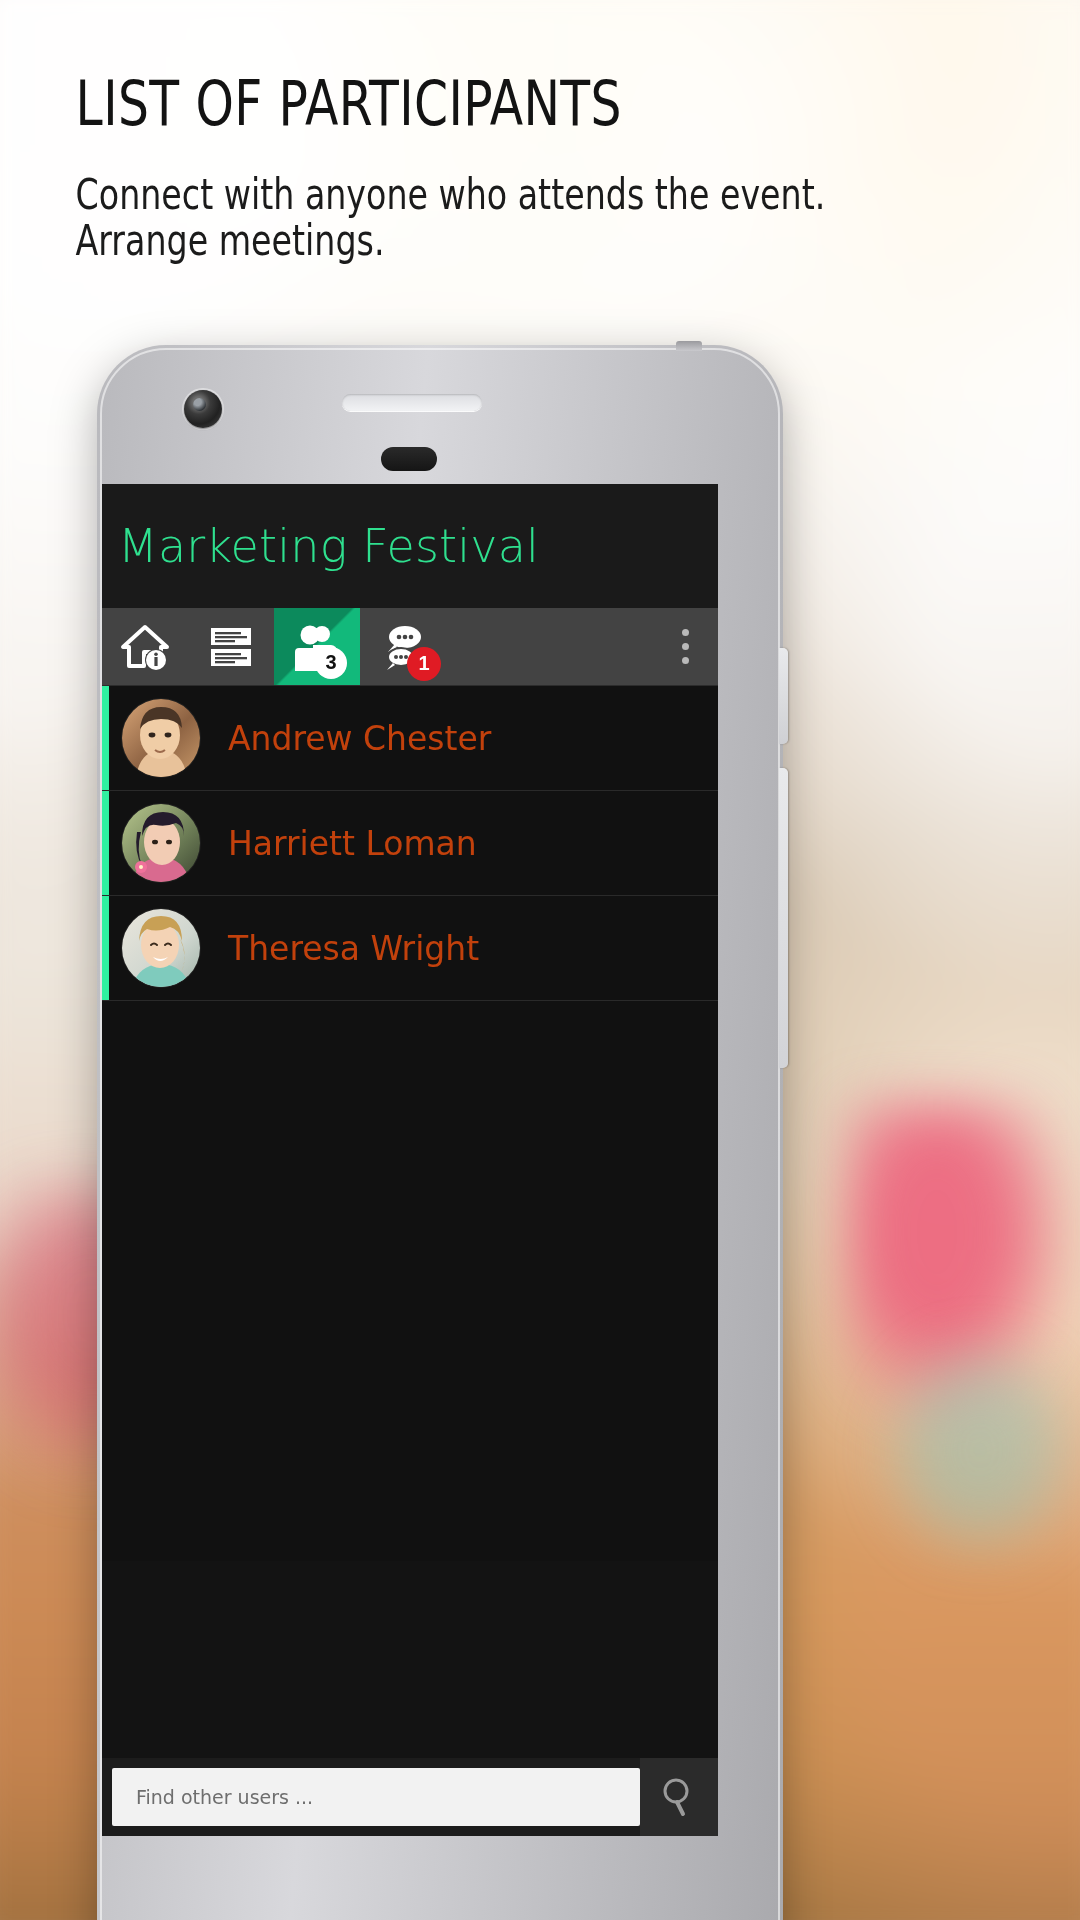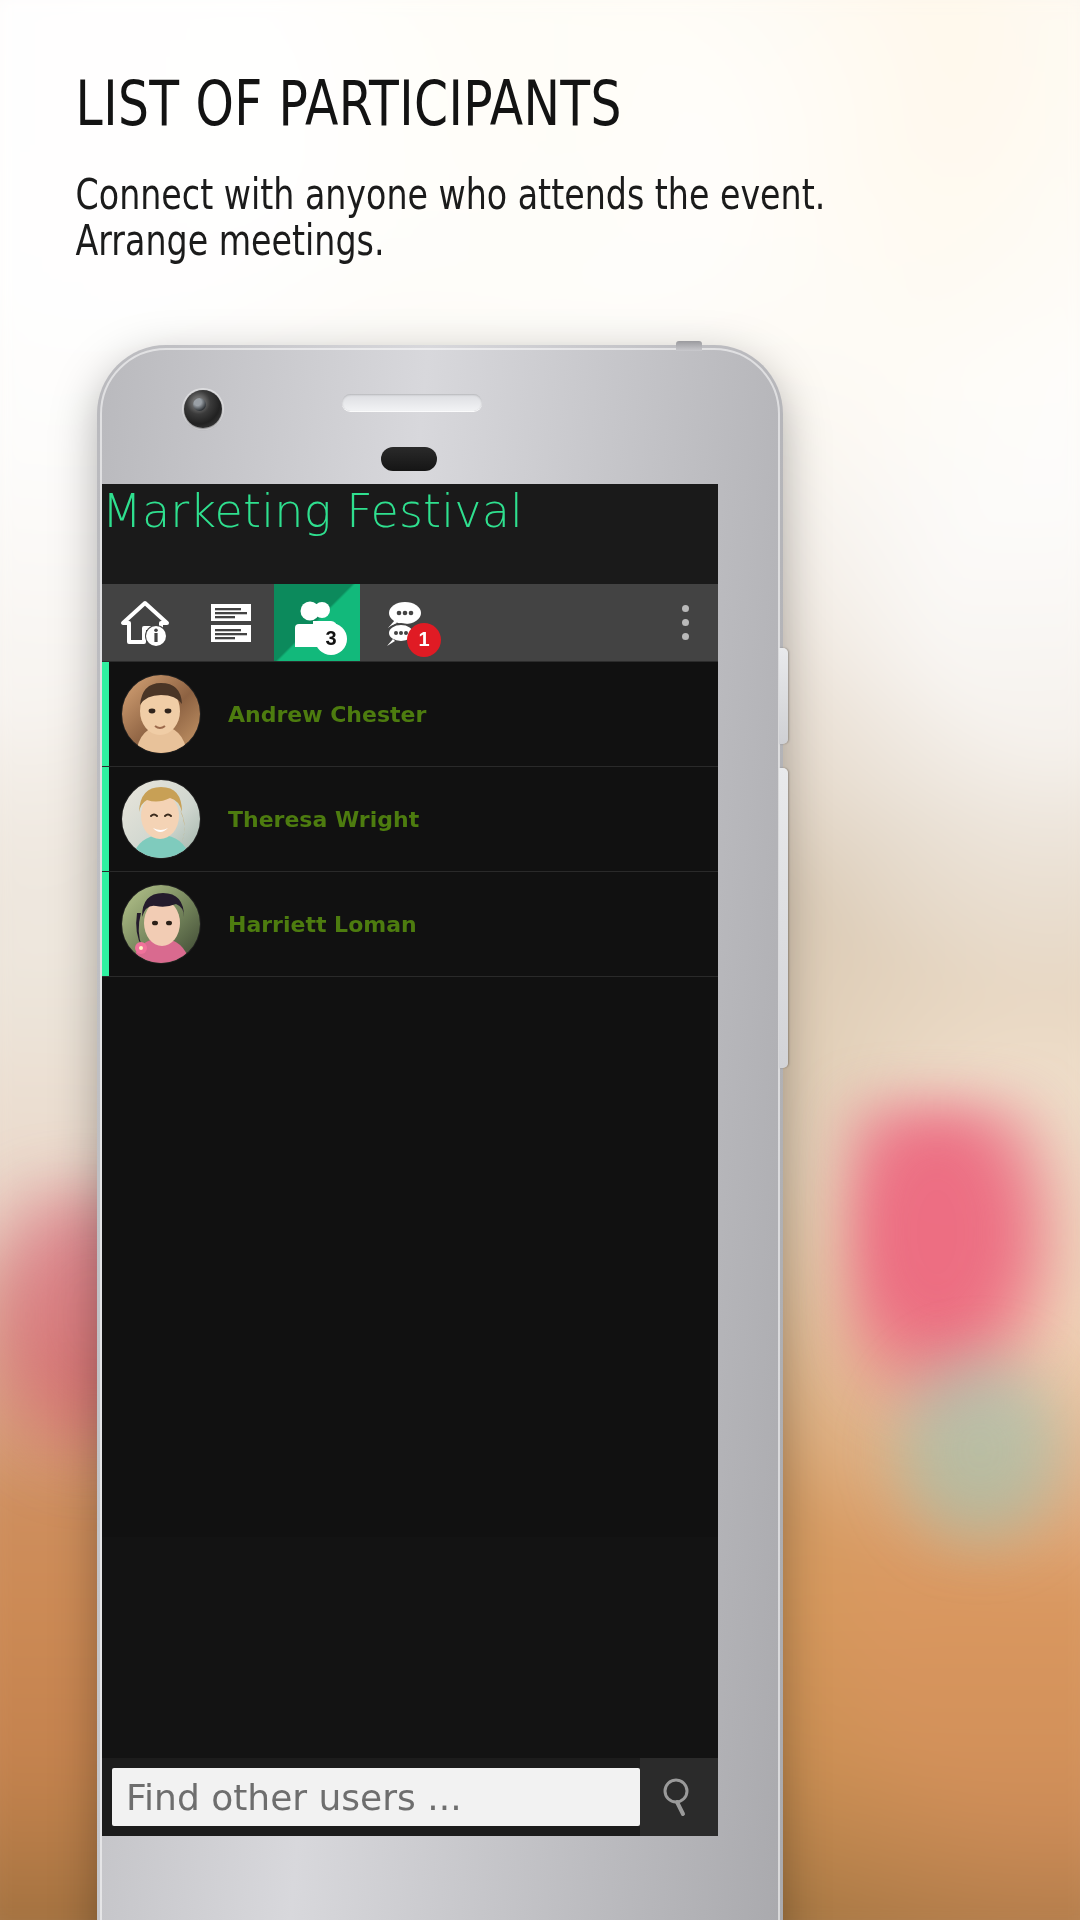--- a/index.html
+++ b/index.html
@@ -127,22 +127,22 @@
     background:linear-gradient(180deg,#2a2a2a,#151515);
   }
 
   
   .screen {
     position:absolute; left:2px; top:136px; width:616px; height:1352px;
     background:#131313; overflow:hidden;
   }
 
   .appbar {
-    height:100px; background:#1a1a1a;
-    display:flex; align-items:flex-start; 
+    height:124px; background:#1a1a1a;
+    display:flex; align-items:center; padding-left:16px;
   }
   .app-title {
     color:#2fe08f; font-size:46px; font-weight:300; letter-spacing:.2px;
     font-family:"DejaVu Sans","Liberation Sans", sans-serif;
   }
 
   .tabbar {
     height:78px; background:#434343;
     display:flex; align-items:stretch;
     border-bottom:1px solid #2c2c2c;
@@ -181,36 +181,36 @@
     position:absolute; left:0; top:0; width:7px; height:100%;
     background:#2ff0a0;
   }
   .avatar {
     width:78px; height:78px; border-radius:50%; margin-left:20px;
     overflow:hidden; flex:none; position:relative;
     box-shadow:0 0 0 1px rgba(255,255,255,.06);
   }
   .avatar svg { display:block; width:100%; height:100%; }
   .person-name {
-    margin-left:28px; color:#4d7c0f; font-size:22px; font-weight:700;
+    margin-left:28px; color:#c2410c; font-size:33px; font-weight:400;
     font-family:"DejaVu Sans","Liberation Sans", sans-serif;
   }
   .list-fill { background:#111111; }
 
   
   .searchbar {
     position:absolute; left:0; bottom:0; width:100%; height:78px;
     background:#1c1c1c; display:flex; align-items:center;
     padding:0 0 0 10px;
   }
   .search-input {
     flex:1; height:58px; border:none; outline:none;
     background:#f2f2f2; color:#4a4a4a;
-    font-size:36px; font-family:"DejaVu Sans","Liberation Sans", sans-serif;
-    padding:0 14px; border-radius:2px;
+    font-size:19px; font-family:"DejaVu Sans","Liberation Sans", sans-serif;
+    padding:0 24px; border-radius:2px;
   }
   .search-input::placeholder { color:#6e6e6e; }
   .search-btn {
     width:78px; height:78px; flex:none;
     display:flex; align-items:center; justify-content:center;
     background:#2b2b2b; border:none; cursor:pointer;
   }
   .search-btn svg { width:44px; height:44px; }
 
   .chin {
@@ -337,44 +337,20 @@
             <rect width="78" height="78" fill="url(#bgA)"></rect>
             <path d="M14 78 q4 -26 25 -27 q22 1 26 27 z" fill="#e8c29a"></path>
             <ellipse cx="38" cy="36" rx="20" ry="24" fill="#f0cda6"></ellipse>
             <path d="M18 30 q2 -22 21 -22 q20 0 21 21 q-6 -9 -21 -9 q-15 0 -21 10 z" fill="#4a3526"></path>
             <ellipse cx="30" cy="36" rx="3.4" ry="2.4" fill="#30241c"></ellipse>
             <ellipse cx="46" cy="36" rx="3.4" ry="2.4" fill="#30241c"></ellipse>
             <path d="M33 51 q5 4 10 0" stroke="#9c6a4c" stroke-width="2" fill="none"></path>
           </svg>
         </div>
         <div class="person-name">Andrew Chester</div>
-      </div>
-
-      <div class="row">
-        <div class="accent"></div>
-        <div class="avatar">
-          <svg viewBox="0 0 78 78" preserveAspectRatio="xMidYMid slice">
-            <defs>
-              <linearGradient id="bgC" x1="0" y1="0" x2="1" y2="1">
-                <stop offset="0%" stop-color="#eae6dc"></stop>
-                  <stop offset="60%" stop-color="#cfd6cf"></stop>
-                <stop offset="100%" stop-color="#9fb3a8"></stop>
-              </linearGradient>
-            </defs>
-            <rect width="78" height="78" fill="url(#bgC)"></rect>
-            <path d="M10 78 q6 -22 29 -23 q23 1 29 23 z" fill="#7fcbbd"></path>
-            <ellipse cx="38" cy="36" rx="19" ry="23" fill="#f4d3b5"></ellipse>
-            <path d="M17 32 q1 -25 22 -25 q21 0 21 25 q-3 -12 -12 -14 q-12 6 -23 2 q-6 3 -8 12 z" fill="#c8a055"></path>
-            <path d="M58 30 q8 16 2 32 q6 -18 -2 -32 z" fill="#c8a055"></path>
-            <path d="M29 36 q3 -3 6 0" stroke="#3a2b1d" stroke-width="2" fill="none" stroke-linecap="round"></path>
-            <path d="M43 36 q3 -3 6 0" stroke="#3a2b1d" stroke-width="2" fill="none" stroke-linecap="round"></path>
-            <path d="M31 48 q7 8 15 0 q-7 4 -15 0 z" fill="#ffffff"></path>
-          </svg>
-        </div>
-        <div class="person-name">Theresa Wright</div>
       </div>
 
       <div class="row">
         <div class="accent"></div>
         <div class="avatar">
           <svg viewBox="0 0 78 78" preserveAspectRatio="xMidYMid slice">
             <defs>
               <linearGradient id="bgB" x1="0" y1="0" x2="1" y2="1">
                 <stop offset="0%" stop-color="#b8c78e"></stop>
                   <stop offset="60%" stop-color="#6d7d56"></stop>
@@ -388,20 +364,44 @@
             <path d="M19 28 q-5 18 1 34 q-8 -14 -5 -34 z" fill="#241b2c"></path>
             <ellipse cx="33" cy="38" rx="3" ry="2.3" fill="#2b2018"></ellipse>
             <ellipse cx="47" cy="38" rx="3" ry="2.3" fill="#2b2018"></ellipse>
             <circle cx="19" cy="63" r="6" fill="#f0719b"></circle>
             <circle cx="19" cy="63" r="2" fill="#fff3c4"></circle>
           </svg>
         </div>
         <div class="person-name">Harriett Loman</div>
       </div>
 
+      <div class="row">
+        <div class="accent"></div>
+        <div class="avatar">
+          <svg viewBox="0 0 78 78" preserveAspectRatio="xMidYMid slice">
+            <defs>
+              <linearGradient id="bgC" x1="0" y1="0" x2="1" y2="1">
+                <stop offset="0%" stop-color="#eae6dc"></stop>
+                  <stop offset="60%" stop-color="#cfd6cf"></stop>
+                <stop offset="100%" stop-color="#9fb3a8"></stop>
+              </linearGradient>
+            </defs>
+            <rect width="78" height="78" fill="url(#bgC)"></rect>
+            <path d="M10 78 q6 -22 29 -23 q23 1 29 23 z" fill="#7fcbbd"></path>
+            <ellipse cx="38" cy="36" rx="19" ry="23" fill="#f4d3b5"></ellipse>
+            <path d="M17 32 q1 -25 22 -25 q21 0 21 25 q-3 -12 -12 -14 q-12 6 -23 2 q-6 3 -8 12 z" fill="#c8a055"></path>
+            <path d="M58 30 q8 16 2 32 q6 -18 -2 -32 z" fill="#c8a055"></path>
+            <path d="M29 36 q3 -3 6 0" stroke="#3a2b1d" stroke-width="2" fill="none" stroke-linecap="round"></path>
+            <path d="M43 36 q3 -3 6 0" stroke="#3a2b1d" stroke-width="2" fill="none" stroke-linecap="round"></path>
+            <path d="M31 48 q7 8 15 0 q-7 4 -15 0 z" fill="#ffffff"></path>
+          </svg>
+        </div>
+        <div class="person-name">Theresa Wright</div>
+      </div>
+
       <div class="list-fill" style="height:560px"></div>
     </div>
 
     <div class="searchbar">
       <input class="search-input" type="text" placeholder="Find other users ..." style="">
       <button class="search-btn">
         <span>
           <svg viewBox="0 0 44 44">
             <circle cx="19" cy="17" r="11" fill="none" stroke="#9a9a9a" stroke-width="3"></circle>
             <line x1="20" y1="28" x2="26" y2="40" stroke="#9a9a9a" stroke-width="4" stroke-linecap="round"></line>

